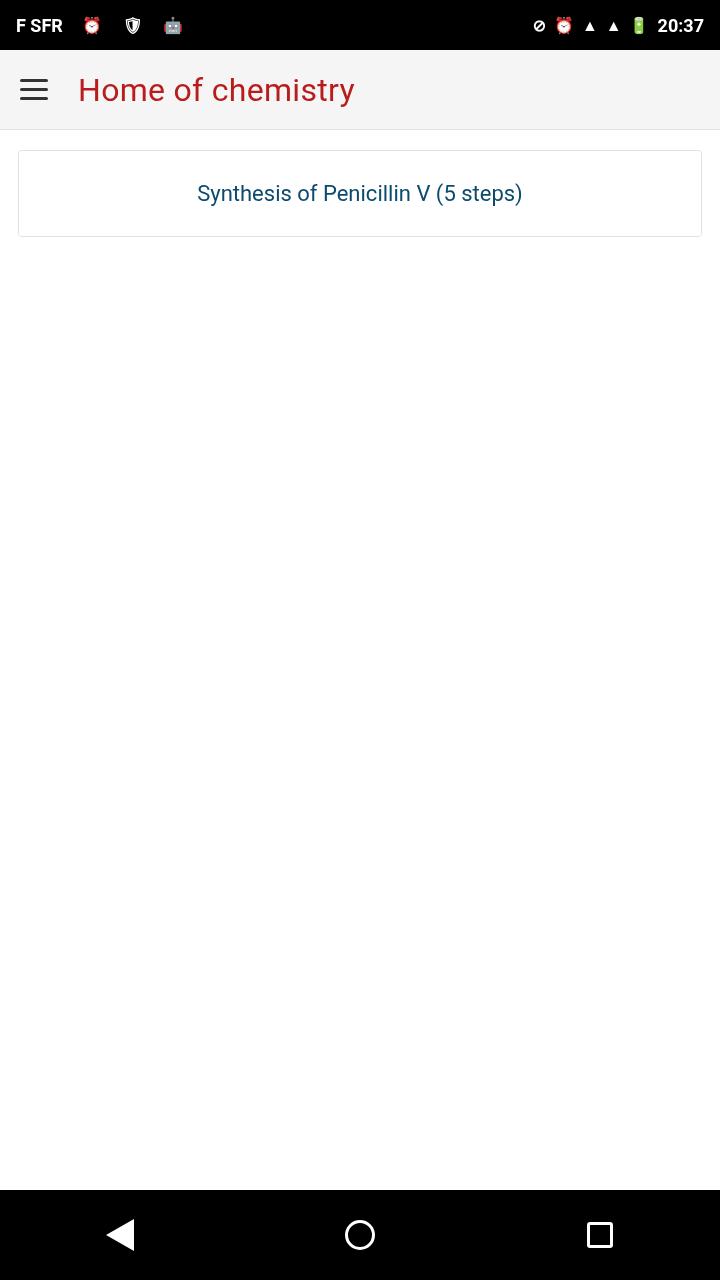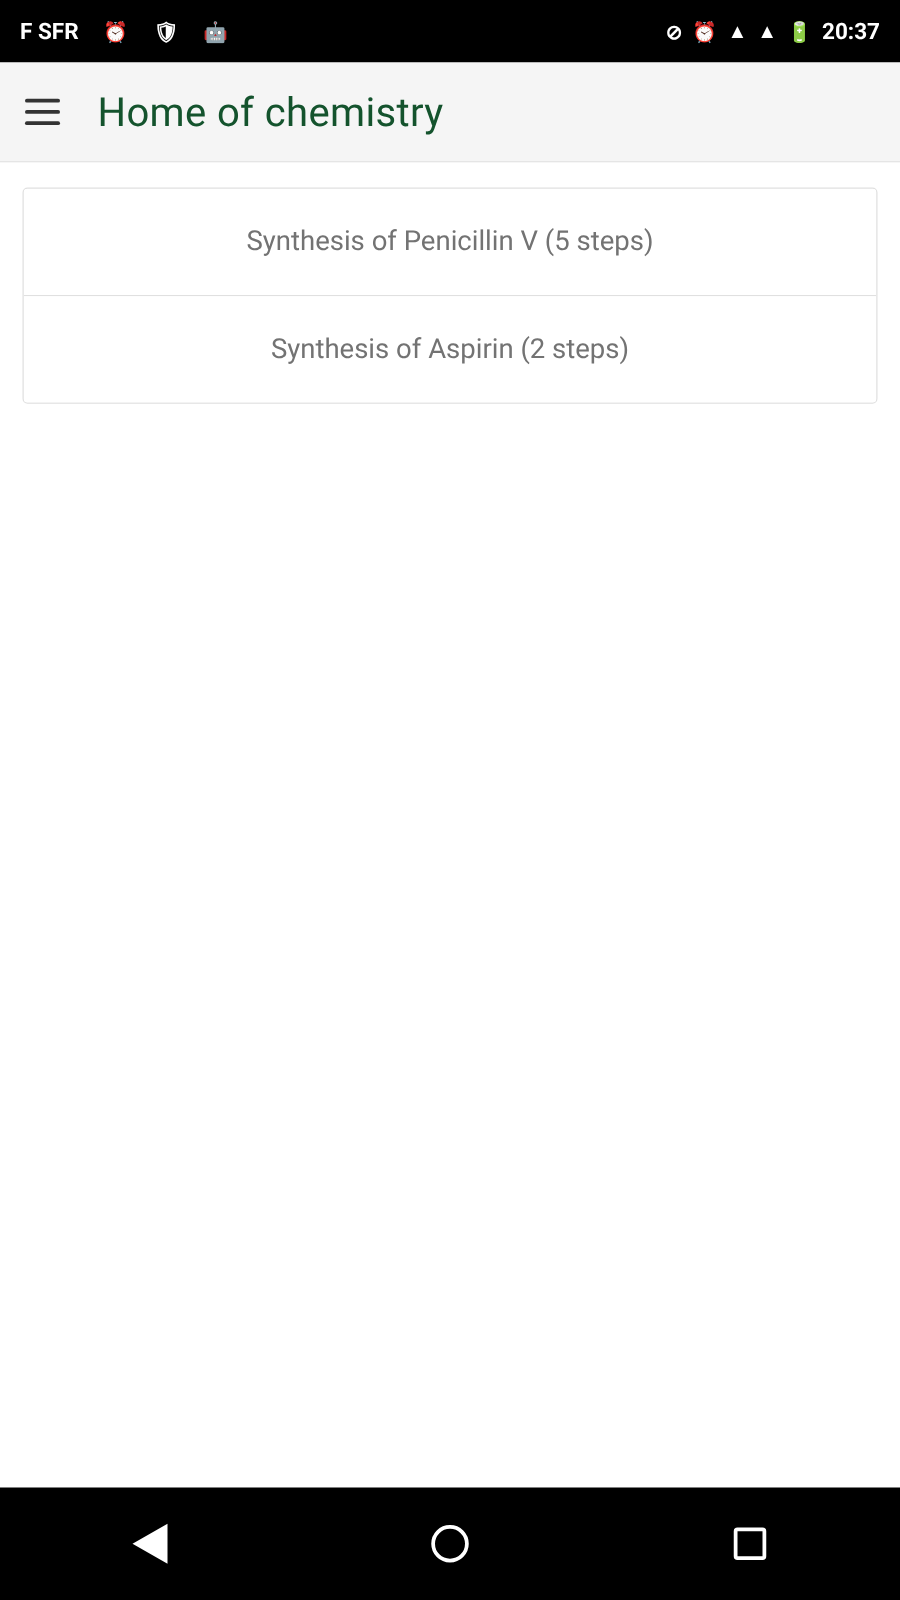--- a/index.html
+++ b/index.html
@@ -73,21 +73,21 @@
     .hamburger-line {
       width: 28px;
       height: 3px;
       background: #333333;
       border-radius: 2px;
     }
 
     .app-title {
       font-size: 32px;
       font-weight: 400;
-      color: #14532d;
+      color: #b91c1c;
       letter-spacing: 0.3px;
     }
 
     
     .content {
       flex: 1;
       padding: 20px 18px;
       background: #ffffff;
     }
 
@@ -109,21 +109,21 @@
       background: #ffffff;
       transition: background 0.15s;
     }
 
     .list-item:last-child {
       border-bottom: none;
     }
 
     .list-item-text {
       font-size: 22px;
-      color: #737373;
+      color: #0c4a6e;
       text-align: center;
       font-weight: 400;
     }
 
     
     .nav-bar {
       width: 100%;
       height: 90px;
       background: #000000;
       display: flex;
@@ -198,23 +198,20 @@
 </div>
 
 <div class="content">
   <div class="list-card">
 
     <div class="list-item">
       <span class="list-item-text">Synthesis of Penicillin V (5 steps)</span>
     </div>
 
 
-    <div class="list-item">
-      <span class="list-item-text">Synthesis of Aspirin (2 steps)</span>
-    </div>
 
   </div>
 </div>
 
 <div class="nav-bar">
   <div class="nav-btn">
     <div class="triangle-back"></div>
   </div>
   <div class="nav-btn">
     <div class="circle-home"></div>

